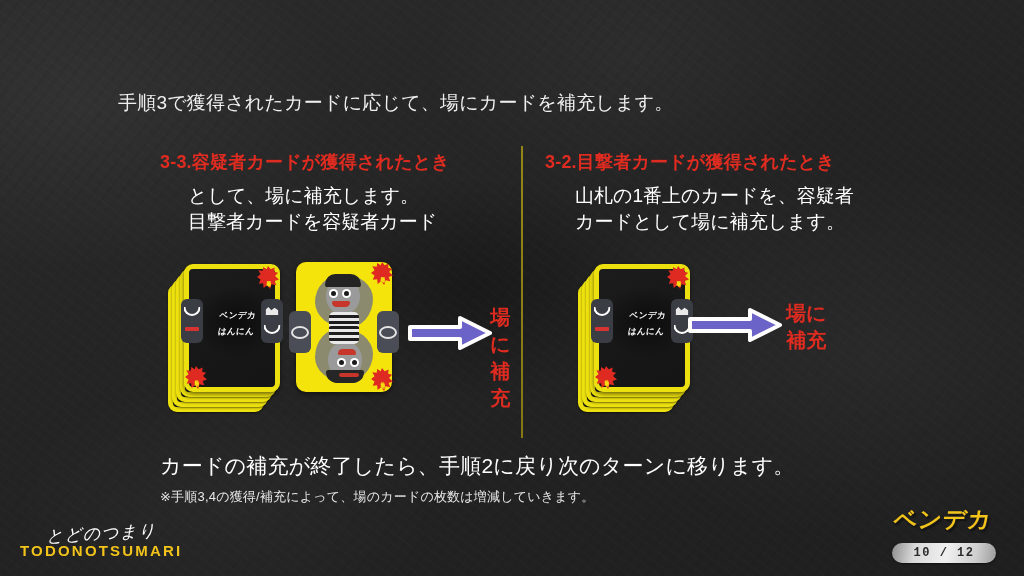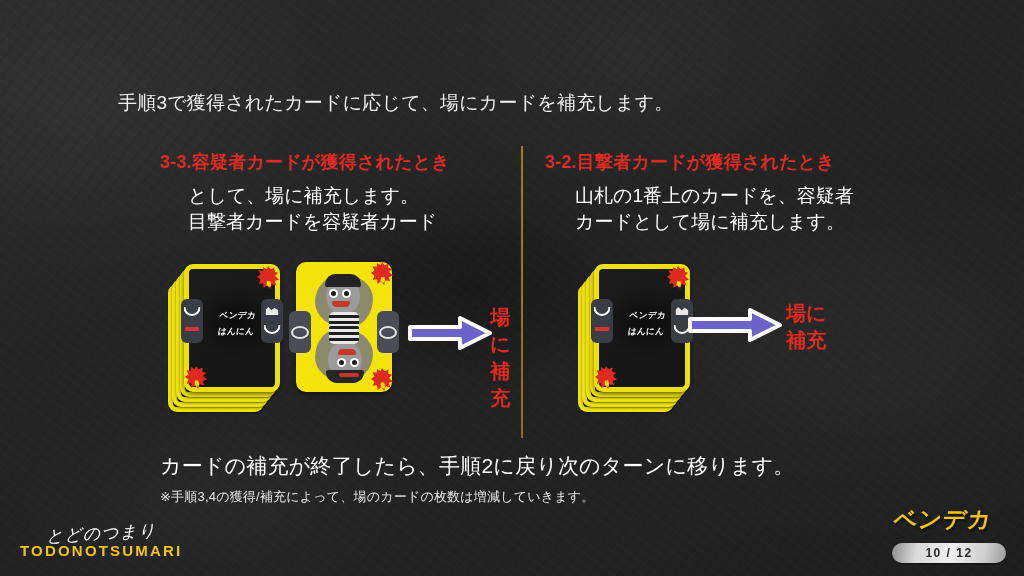--- a/index.html
+++ b/index.html
@@ -199,25 +199,26 @@
     color:#f2c31a;letter-spacing:2.2px;
   }
   .gamelogo{position:absolute;right:16px;top:504px;width:130px;height:64px;}
   .gamelogo .name{
     position:absolute;left:0;top:0;width:130px;text-align:center;
     font-size:23px;font-weight:bold;color:#f2c31a;letter-spacing:1px;
     transform:skewX(-7deg);
     text-shadow:1px 1px 0 #1b1b1b,-1px 1px 0 #1b1b1b,2px 2px 2px rgba(0,0,0,.6);
   }
   .pagepill{
-    position:absolute;left:14px;top:39px;width:114px;height:20px;
+    position:absolute;left:14px;top:39px;width:104px;height:20px;
     border-radius:11px;
     background:linear-gradient(100deg,#8e8e8e 0%,#d9d9d9 22%,#f0f0f0 52%,#cfcfcf 80%,#9b9b9b 100%);
     display:flex;align-items:center;justify-content:center;
     box-shadow:0 1px 2px rgba(0,0,0,.5);
+    font-family:Liberation Mono, monospace;
   }
   .pagepill span{
     font-size:12px;font-weight:bold;color:#2a2a2a;letter-spacing:1.5px;
   }
 </style>
 </head>
 <body>
 
 <div class="slide">
   <div class="noise"></div>

